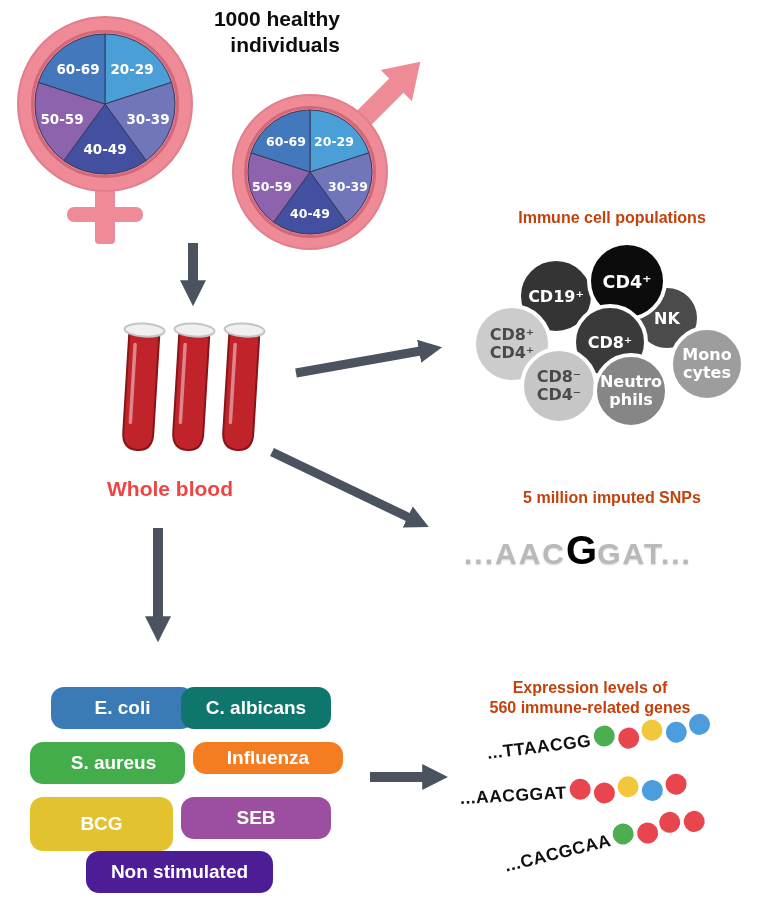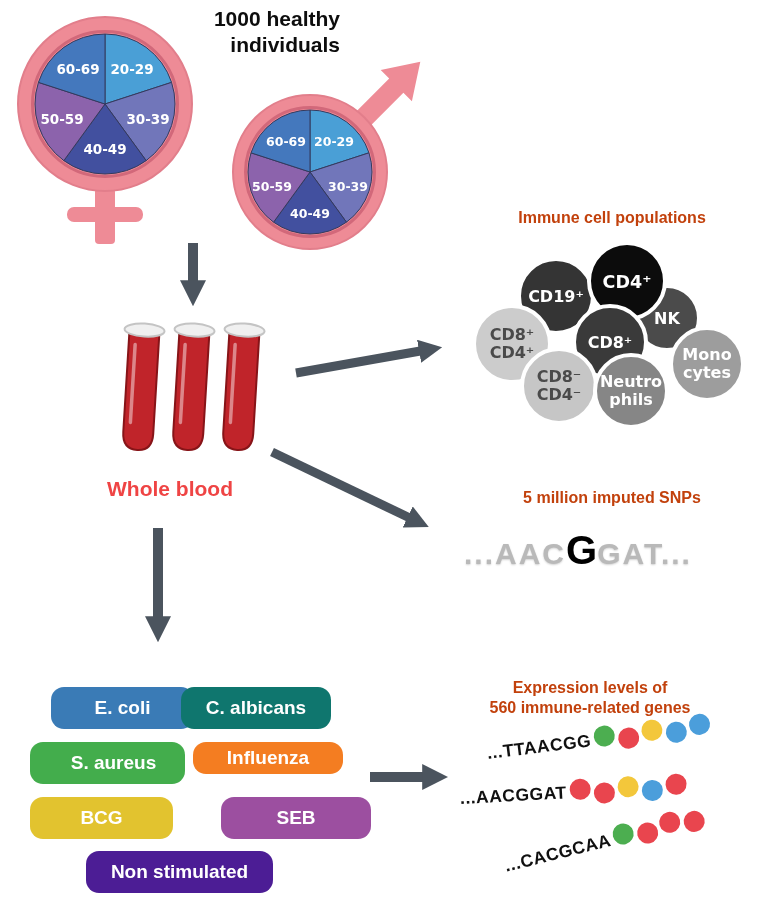--- a/index.html
+++ b/index.html
@@ -138,24 +138,24 @@
     </div>
   <div class="stim-btn" style="left: 181px; top: 687px; width: 150px; height: 42px; background-color: #0f766e;">
     <span>C. albicans</span>
     </div>
   <div class="stim-btn" style="left: 30px; top: 742px; width: 143px; height: 42px; background-color: rgb(67, 173, 76); padding-left: 12px;">
     <span>S. aureus</span>
     </div>
   <div class="stim-btn" style="left: 181px; top: 742px; width: 150px; height: 32px; background-color: rgb(244, 125, 33); margin-left: 12px;">
     <span>Influenza</span>
     </div>
-  <div class="stim-btn" style="left: 30px; top: 797px; width: 143px; height: 42px; background-color: rgb(226, 195, 47);">
+  <div class="stim-btn" style="left: 30px; top: 797px; width: 143px; height: 54px; background-color: rgb(226, 195, 47);">
     <span>BCG</span>
     </div>
-  <div class="stim-btn" style="left: 181px; top: 797px; width: 150px; height: 42px; background-color: rgb(156, 79, 160); margin-left: 40px;">
+  <div class="stim-btn" style="left: 181px; top: 797px; width: 150px; height: 42px; background-color: rgb(156, 79, 160);">
     <span>SEB</span>
     </div>
   <div class="stim-btn" style="left: 86px; top: 851px; width: 187px; height: 42px; background-color: #4c1d95;">
     <span>Non stimulated</span>
     </div>
 
   <div class="section-title" style="left:435px;top:678px;width:310px;">
     <div>Expression levels of</div>
     <div>560 immune-related genes</div>
   </div>

